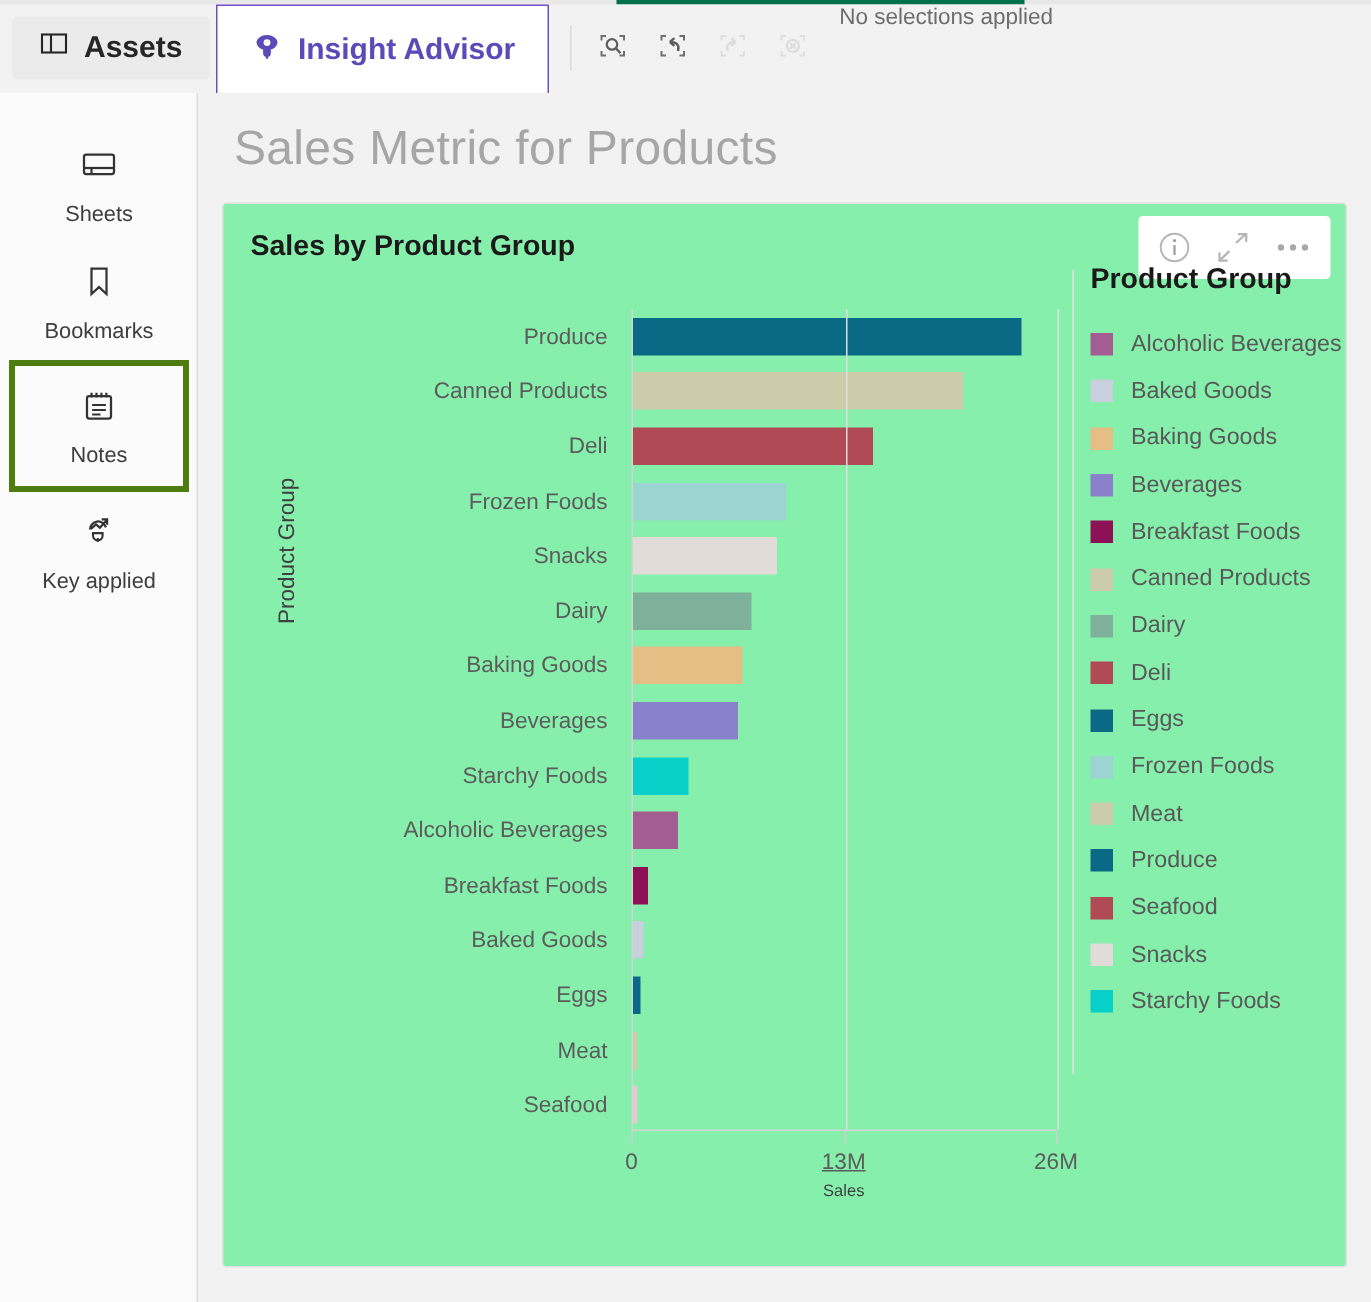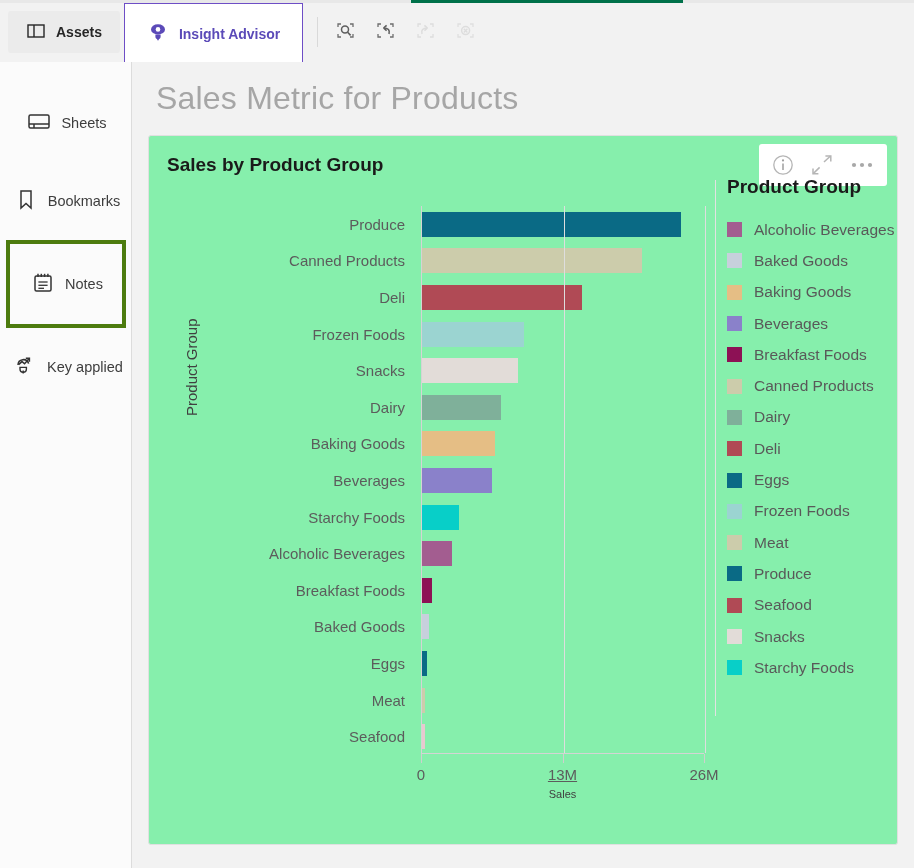--- a/index.html
+++ b/index.html
@@ -23,21 +23,21 @@
 
   
   .topbar {
     position: absolute; top: 3px; left: 0; width: 914px; height: 58px;
     background: #f2f2f2;
     display: flex; align-items: stretch;
   }
   .tab {
     display: flex; align-items: center; gap: 10px;
     padding: 0 18px; cursor: pointer;
-    font-size: 14px; font-weight: bold; color: #262626;
+    font-size: 20px; font-weight: bold; color: #262626;
   }
   .tab-assets {
     background: #ebebeb; margin: 8px 0 8px 8px; border-radius: 3px;
     height: 42px; align-self: center;
   }
   .tab-insight {
     background: #ffffff;
     border: 1px solid #6e4ec6;
     color: #5b4ab8;
     margin-left: 4px;
@@ -61,21 +61,21 @@
   }
 
   
   .rail {
     position: absolute; top: 62px; left: 0; width: 132px; height: 806px;
     background: #fbfbfb; border-right: 1px solid #dcdcdc;
     padding-top: 22px;
   }
   .rail-item {
     width: 132px; height: 78px;
-    display: flex; align-items: center;
+    display: flex; flex-direction: column; align-items: center;
     justify-content: center; gap: 8px; cursor: pointer;
     font-size: 14px; color: #333;
   }
   .rail-item.highlighted {
     border: 4px solid #4d7c0f;
     width: 120px; margin: 0 6px;
     height: 88px;
   }
   .rail-label { font-size: 14.5px; color: #3d3d3d; }
 
@@ -253,20 +253,21 @@
           <path d="M4 8 V5 h3" fill="none" stroke="#c9c9c9" stroke-width="1.3"></path>
           <path d="M19 8 V5 h-3" fill="none" stroke="#c9c9c9" stroke-width="1.3"></path>
           <path d="M4 15 v3 h3" fill="none" stroke="#c9c9c9" stroke-width="1.3"></path>
           <path d="M19 15 v3 h-3" fill="none" stroke="#c9c9c9" stroke-width="1.3"></path>
           <circle cx="11.6" cy="11.6" r="4" fill="none" stroke="#c4c4c4" stroke-width="1.5"></circle>
           <path d="M9.8 9.8 l3.6 3.6 M13.4 9.8 l-3.6 3.6" stroke="#c4c4c4" stroke-width="1.4"></path>
         </svg>
       </div>
     </div>
 
+    <div class="sel-text">No selections applied</div>
   </div>
 
   <div class="rail">
 
     <div class="rail-item">
       <span class="icon">
         <svg width="28" height="28" viewBox="0 0 28 28">
           <rect x="4" y="7" width="20" height="13" rx="1.5" fill="none" stroke="#333" stroke-width="1.5"></rect>
           <path d="M4 16 h20" stroke="#333" stroke-width="1.5"></path>
           <path d="M9 16 v4" stroke="#333" stroke-width="1.5"></path>

